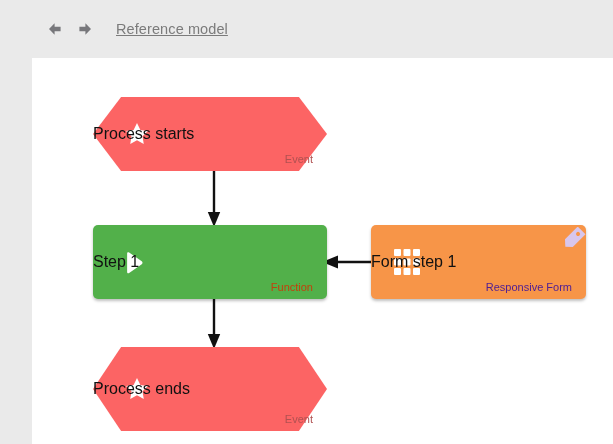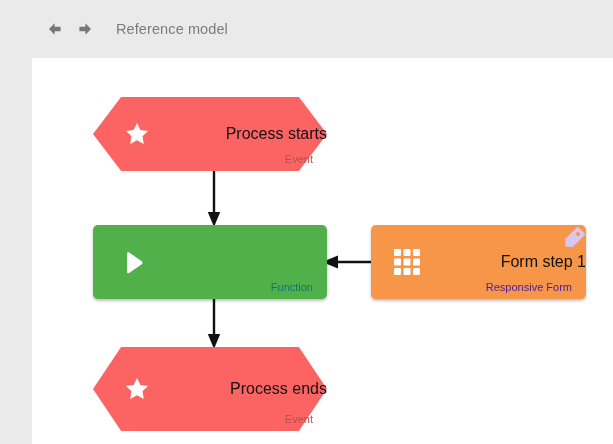--- a/index.html
+++ b/index.html
@@ -34,20 +34,21 @@
     justify-content: center;
     cursor: pointer;
   }
   .nav-arrow svg { display: block; }
   #breadcrumb {
     margin-left: 12px;
     font-size: 14.5px;
     color: #7b7b7b;
     letter-spacing: .1px;
     white-space: nowrap;
+    text-decoration: underline;
   }
 
   
   #canvas {
     position: absolute;
     left: 32px; top: 58px;
     width: 581px; height: 386px;
     background: #ffffff;
     overflow: hidden;
   }
@@ -61,21 +62,21 @@
   }
   .node-body {
     position: absolute;
     inset: 0;
   }
   .node-label {
     position: absolute;
     left: 0; right: 0;
     top: 50%;
     transform: translateY(-50%);
-    text-align: right;
+    text-align: left;
     font-size: 16px;
     color: #111111;
     pointer-events: none;
   }
   .node-type {
     position: absolute;
     right: 14px;
     bottom: 6px;
     font-size: 11px;
     pointer-events: none;
@@ -97,21 +98,21 @@
   }
   .node-event .node-type { color: #b05151; }
   .node-event .node-icon { left: 30px; }
 
   
   .node-function .node-body {
     background: #52b04a;
     border-radius: 5px;
     box-shadow: 0 2px 3px rgba(0,0,0,0.25);
   }
-  .node-function .node-type { color: #0f766e; }
+  .node-function .node-type { color: #c2410c; }
 
   
   .node-form .node-body {
     background: #f79548;
     border-radius: 5px;
     box-shadow: 0 2px 3px rgba(0,0,0,0.25);
   }
   .node-form .node-type { color: #4c1d95; }
 
   
@@ -181,20 +182,21 @@
 
   <div class="node node-function" style="left:61px; top:167px; width:234px; height:74px;">
     <div class="node-body"></div>
     <span class="node-icon">
       <svg width="30" height="30" viewBox="0 0 24 24" aria-hidden="true">
         <path d="M6.5 4.4 C6.5 3.4 7.3 3.0 8.1 3.6 L18.2 10.6
                  C19.0 11.2 19.0 12.3 18.2 12.9 L8.1 19.9
                  C7.3 20.5 6.5 20.1 6.5 19.1 Z" fill="#ffffff"></path>
       </svg>
     </span>
+    <span class="node-label">Step 1</span>
     <span class="node-type">Function</span>
   </div>
 
   <div class="node node-form" style="left:339px; top:167px; width:215px; height:74px;">
     <div class="node-body"></div>
     <span class="node-icon" style="left:22px;">
       <svg width="28" height="28" viewBox="0 0 28 28" aria-hidden="true">
         <g fill="#ffffff">
           <rect x="1" y="1" width="7" height="7" rx="1"></rect>
           <rect x="10.5" y="1" width="7" height="7" rx="1"></rect>

